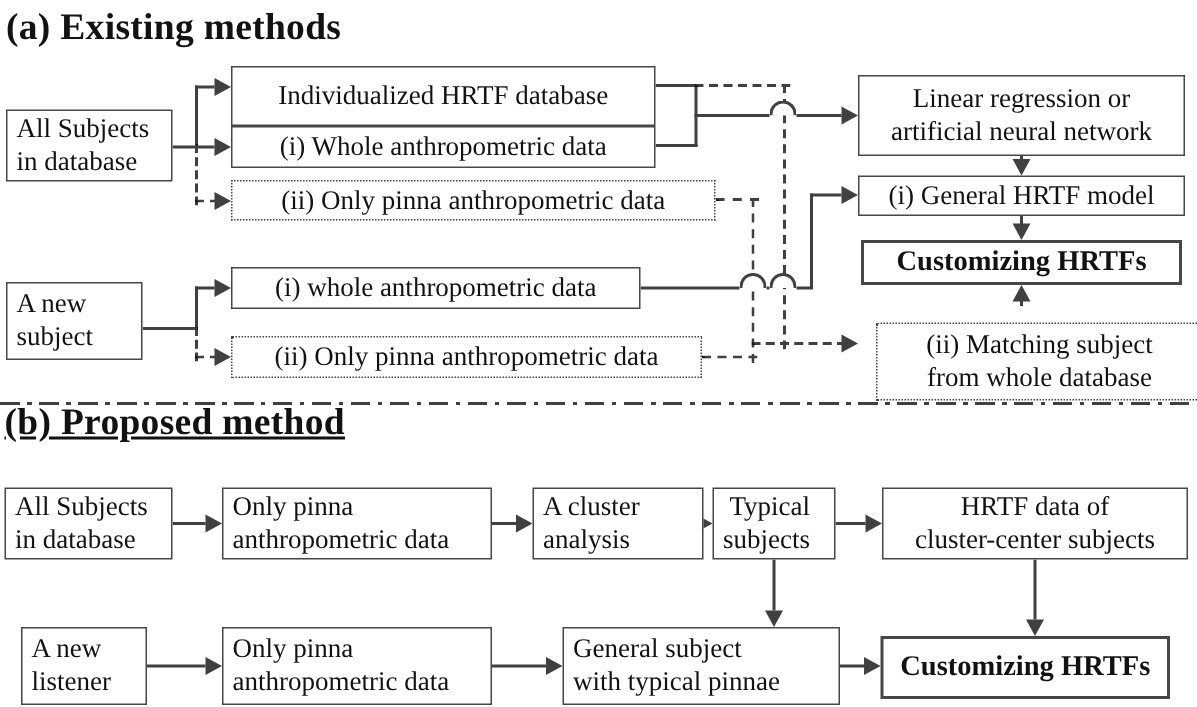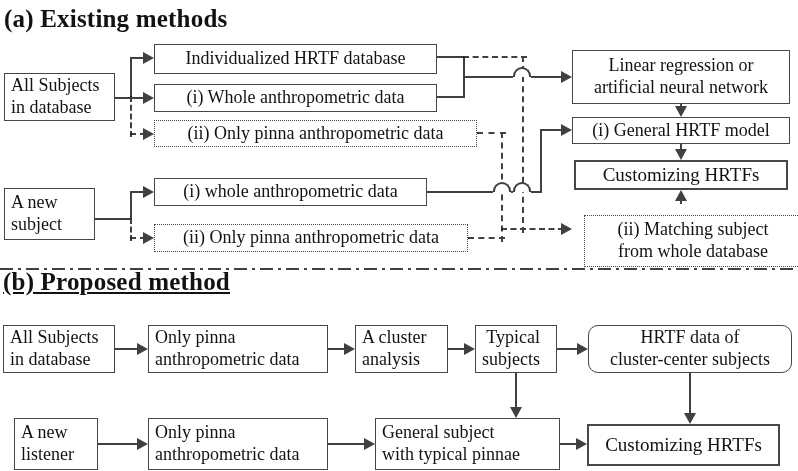--- a/index.html
+++ b/index.html
@@ -3,21 +3,21 @@
 <meta charset="utf-8">
 <style>
   html,body{margin:0;padding:0;background:#fff;}
   #stage{position:relative;width:798px;height:471px;background:#ffffff;overflow:hidden;
          font-family:"Liberation Serif",serif;color:#121212;}
   .title{position:absolute;font-weight:700;font-size:25px;letter-spacing:0.2px;white-space:nowrap;}
   .box{position:absolute;box-sizing:border-box;border:1.5px solid #474747;background:#fff;
        font-size:18px;line-height:1.22;display:flex;align-items:center;justify-content:center;
        text-align:center;white-space:pre-line;z-index:4;}
   .dotted{border-style:dotted;}
-  .heavy{border-width:2.5px;font-weight:400;font-size:19px;}
+  .heavy{border-width:2.5px;font-weight:700;font-size:19px;}
   .left{justify-content:flex-start;text-align:left;padding-left:6px;}
   .hl{position:absolute;height:0;border-top:2px solid #404040;z-index:2;}
   .vl{position:absolute;width:0;border-left:2px solid #404040;z-index:1;}
   .dash{border-top-style:dashed;border-left-style:dashed;}
   .ar{position:absolute;width:0;height:0;z-index:3;}
   .ar.r{border-left:11px solid #404040;border-top:6px solid transparent;border-bottom:6px solid transparent;}
   .ar.d{border-top:11px solid #404040;border-left:6px solid transparent;border-right:6px solid transparent;}
   .ar.u{border-bottom:11px solid #404040;border-left:6px solid transparent;border-right:6px solid transparent;}
   .hop{position:absolute;width:18px;height:10px;box-sizing:border-box;background:#fff;
        border:2px solid #404040;border-bottom:none;border-radius:10px 10px 0 0;z-index:2;}
@@ -26,21 +26,21 @@
 </style>
 </head>
 <body>
 
 <div id="stage">
 
   <div class="title" style="left:4px;top:5px;">(a) Existing methods</div>
 
   <div class="box left" style="left:4px;top:73px;width:111px;height:48px;">All Subjects
 in database</div>
-  <div class="box" style="left:154px;top:44px;width:283px;height:30px;">Individualized HRTF database</div>
+  <div class="box" style="left:154px;top:44px;width:283px;height:40px;">Individualized HRTF database</div>
   <div class="box" style="left:154px;top:84px;width:283px;height:28px;">(i) Whole anthropometric data</div>
   <div class="box dotted" style="left:154px;top:120px;width:323px;height:27px;">(ii) Only pinna anthropometric data</div>
   <div class="box left" style="left:4px;top:188px;width:91px;height:52px;">A new
 subject</div>
   <div class="box" style="left:154px;top:178px;width:273px;height:28px;">(i) whole anthropometric data</div>
   <div class="box dotted" style="left:154px;top:224px;width:314px;height:28px;">(ii) Only pinna anthropometric data</div>
   <div class="box" style="left:572px;top:50px;width:218px;height:54px;">Linear regression or
 artificial neural network</div>
   <div class="box" style="left:572px;top:117px;width:218px;height:27px;">(i) General HRTF model</div>
   <div class="box heavy" style="left:574px;top:160px;width:214px;height:30px;">Customizing HRTFs</div>
@@ -98,25 +98,25 @@
   <div class="ar u" style="left:675px;top:190px;"></div>
 
   <div class="divider"></div>
 
   <div class="title" style="left:3px;top:268px;text-decoration:underline;">(b) Proposed method</div>
 
   <div class="box left" style="left:3px;top:325px;width:112px;height:48px;">All Subjects
 in database</div>
   <div class="box left" style="left:148px;top:325px;width:180px;height:48px;">Only pinna
 anthropometric data</div>
-  <div class="box left" style="left:355px;top:325px;width:93px;height:48px;">A cluster
+  <div class="box left" style="left:355px;top:325px;width:114px;height:48px;">A cluster
 analysis</div>
   <div class="box left" style="left:475px;top:325px;width:82px;height:48px;text-align:right;">Typical
 subjects</div>
-  <div class="box" style="left:588px;top:325px;width:204px;height:48px;border-radius:10px;">HRTF data of
+  <div class="box" style="left:588px;top:325px;width:204px;height:48px;">HRTF data of
 cluster-center subjects</div>
   <div class="box left" style="left:14px;top:418px;width:84px;height:52px;">A new
 listener</div>
   <div class="box left" style="left:148px;top:418px;width:180px;height:52px;">Only pinna
 anthropometric data</div>
   <div class="box left" style="left:375px;top:418px;width:185px;height:52px;">General subject
 with typical pinnae</div>
   <div class="box heavy" style="left:587px;top:424px;width:193px;height:42px;">Customizing HRTFs</div>
 
   <div class="hl" style="left:115px;top:348px;width:22px;"></div>

